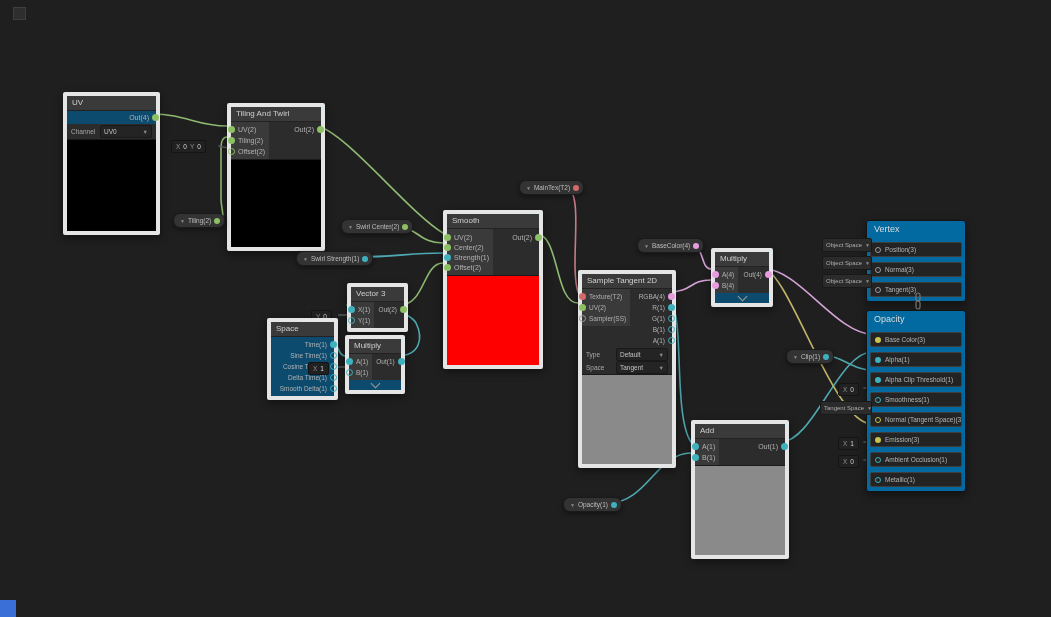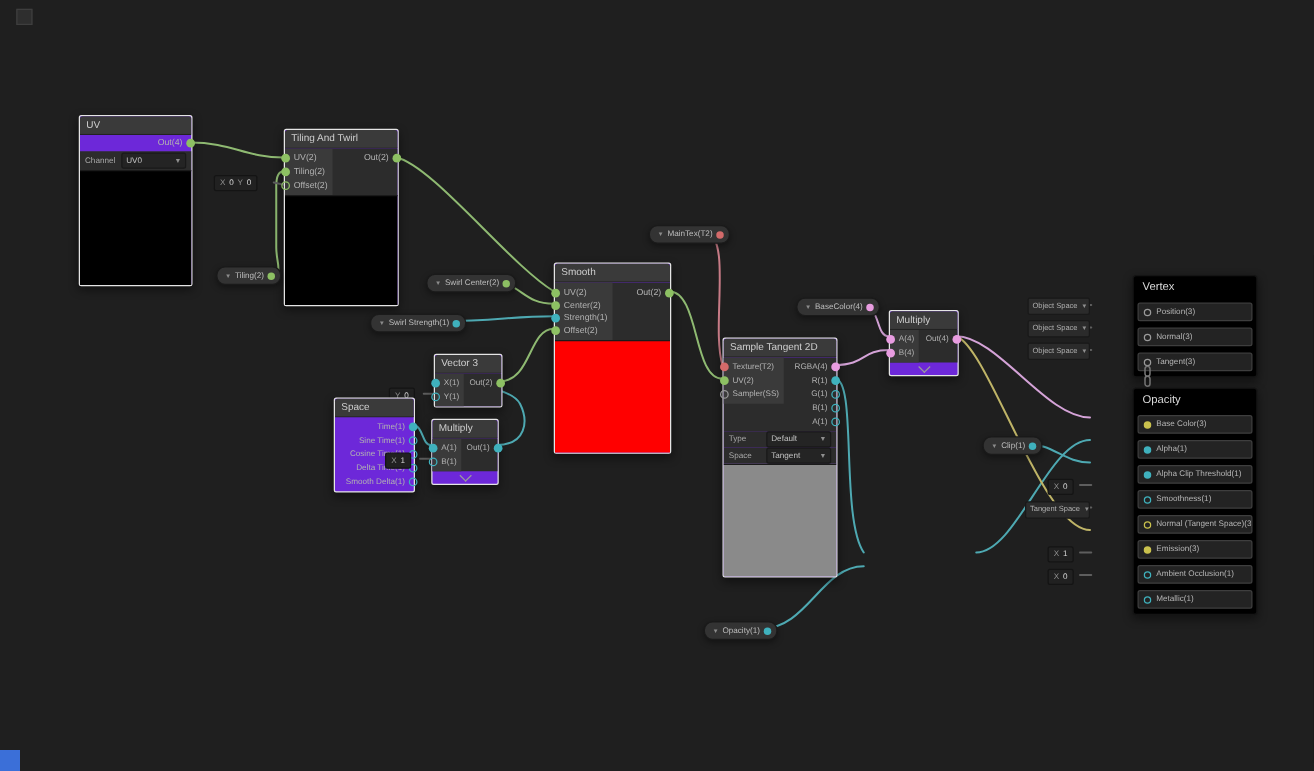--- a/index.html
+++ b/index.html
@@ -5,21 +5,21 @@
   html,body{margin:0;padding:0;background:#181818;}
   .canvas{position:relative;width:1051px;height:617px;background:#1F1F1F;overflow:hidden;
           font-family:"Liberation Sans", sans-serif; -webkit-font-smoothing:antialiased;}
   svg.wires{position:absolute;left:0;top:0;width:1051px;height:617px;}
   svg.wires path{fill:none;stroke-width:1.6;stroke-linecap:round;}
   .w-green{stroke:#8FBA72}.w-teal{stroke:#4EA9B2}.w-pink{stroke:#D5A3D8}
   .w-red{stroke:#C77B86}.w-yellow{stroke:#BFB467}
   .w-stub{stroke:#5E5E5E;stroke-width:1.1;}
 
   
-  .node{position:absolute;background:#6d28d9;border:1px solid #e5e5e5;border-radius:2px;
+  .node{position:absolute;background:#0c4a6e;border:4px solid #e5e5e5;border-radius:2px;
         box-shadow:0 3px 8px rgba(0,0,0,.45);color:#C4C4C4;}
   .node-title{background:#3A3A3A;border-bottom:1px solid #222;padding:0 5px;height:14px;
         line-height:14px;font-size:8px;color:#CFCFCF;white-space:nowrap;overflow:hidden;border-radius:2px 2px 0 0;}
   .cols{display:flex;justify-content:space-between;align-items:flex-start;background:#2C2C2C;}
   .in-col{background:#3A3A3A;padding:2px 0;flex:0 0 auto;}
   .out-col{padding:2px 0;flex:1 1 auto;}
   .prow{display:flex;align-items:center;gap:3px;height:11px;padding:0 4px;font-size:7px;
         color:#B2B2B2;white-space:nowrap;}
   .prow.h10{height:10px;}
   .prow.out{justify-content:flex-end;}
@@ -47,22 +47,22 @@
         padding:0 4px 0 6px;font-size:6.5px;color:#BDBDBD;white-space:nowrap;}
   .pill .exp{color:#8C8C8C;font-size:5px;}
   .pill .pdot{width:6px;height:6px;border-radius:50%;flex:0 0 auto;}
 
   
   .chip{position:absolute;height:11px;background:#212121;border:1px solid #141414;border-radius:2px;
         display:flex;align-items:center;gap:3px;padding:0 4px;font-size:6.5px;color:#8F8F8F;}
   .chip b{color:#D6D6D6;font-weight:normal;}
 
   
-  .block{position:absolute;background:#000000;border:1px solid #141414;border-radius:3px;
-        box-shadow:0 3px 8px rgba(0,0,0,.45);padding:0 3px 4px 3px;box-sizing:border-box;margin-left:40px;}
+  .block{position:absolute;background:#0369a1;border:1px solid #141414;border-radius:3px;
+        box-shadow:0 3px 8px rgba(0,0,0,.45);padding:0 3px 4px 3px;box-sizing:border-box;}
   .block-title{font-size:9px;color:#DADADA;padding:2px 4px;height:12px;line-height:12px;}
   .brow{display:flex;align-items:center;gap:4px;height:13px;margin-top:5px;background:#232323;
         border:1px solid #3E3E3E;border-radius:2px;padding:0 4px;font-size:6.5px;color:#B5B5B5;
         white-space:nowrap;overflow:hidden;}
   .brow:first-of-type{margin-top:0;}
   .brow .port{width:6px;height:6px;}
   .ext{position:absolute;background:#2B2B2B;border:1px solid #191919;border-radius:2px;display:flex;
         align-items:center;justify-content:space-between;height:12px;padding:0 3px;font-size:6px;
         color:#AFAFAF;white-space:nowrap;}
   .ext .arrow{color:#8F8F8F;font-size:5px;margin-left:3px;}
@@ -377,20 +377,42 @@
             <span>Out(4)</span>
             <span class="port f-pink"></span>
           </div>
       </div>
     </div>
     <div style="height:10px;">
         <div class="chev"></div>
       </div>
   </div>
 
+  <div class="node" style="left:691px;top:420px;width:90px;">
+    <div class="node-title">Add</div>
+    <div class="cols">
+      <div class="in-col">
+        <div class="prow">
+            <span class="port f-teal"></span>
+            <span>A(1)</span>
+          </div>
+        <div class="prow">
+            <span class="port f-teal"></span>
+            <span>B(1)</span>
+          </div>
+      </div>
+      <div class="out-col">
+        <div class="prow out">
+            <span>Out(1)</span>
+            <span class="port f-teal"></span>
+          </div>
+      </div>
+    </div>
+    <div class="preview pv-gray" style="height:90px;"></div>
+  </div>
 
   <div class="pill" style="left:563px;top:497px;">
     <span class="exp">▼</span>
     <span>Opacity(1)</span>
     <span class="pdot f-teal"></span>
   </div>
 
   <div class="pill" style="left:786px;top:349px;">
     <span class="exp">▼</span>
     <span>Clip(1)</span>

